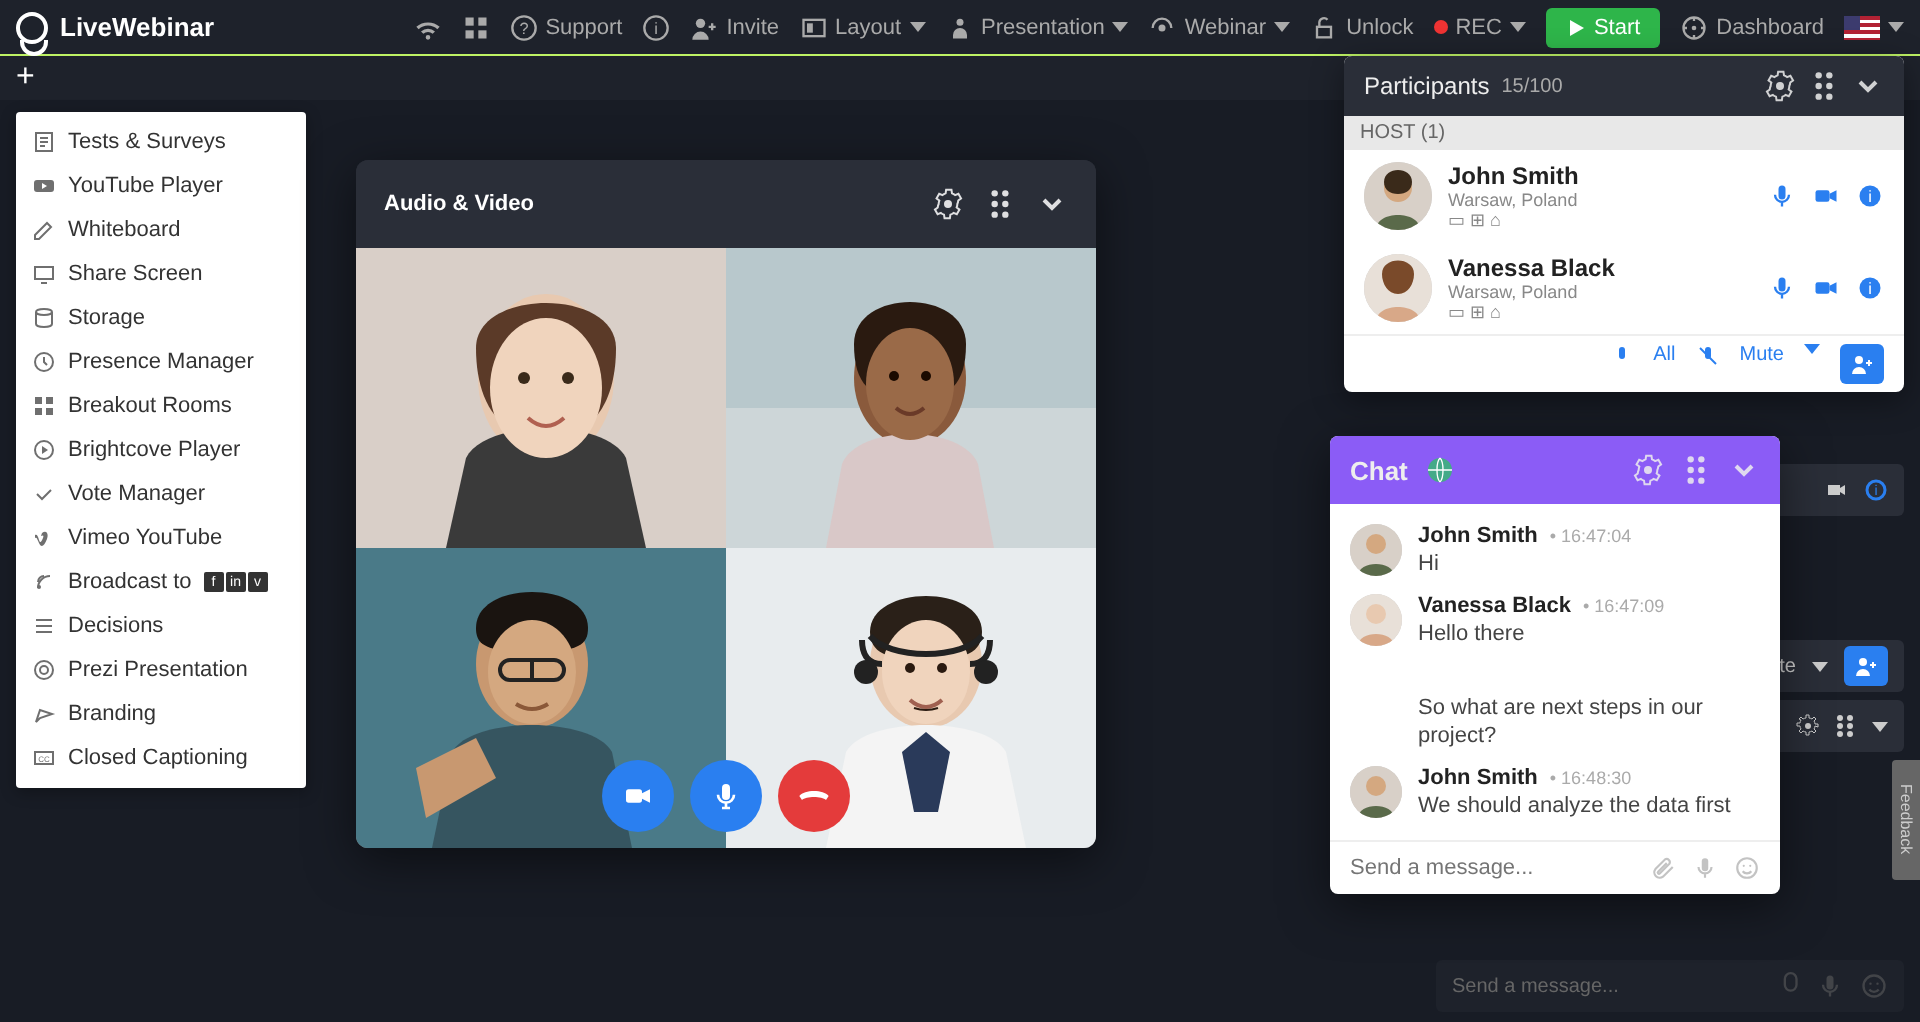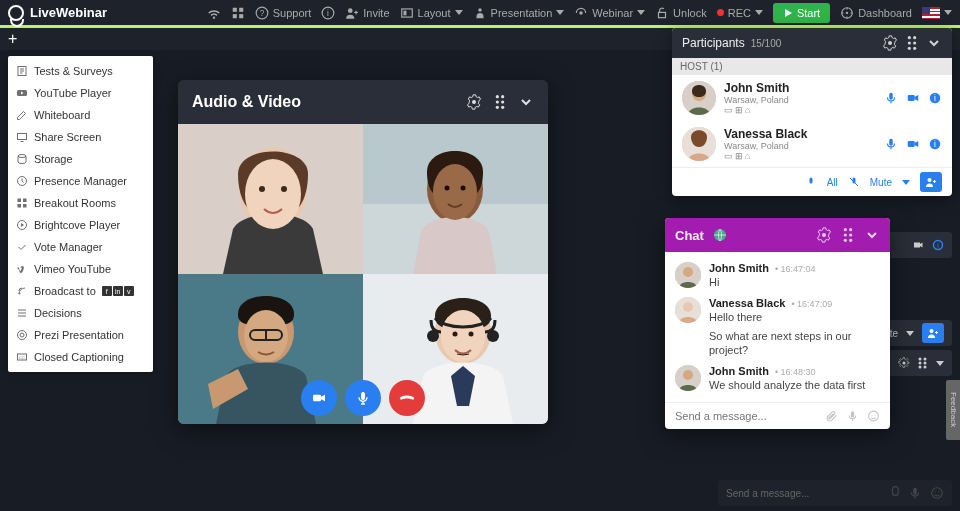--- a/index.html
+++ b/index.html
@@ -1,17 +1,17 @@
 <!DOCTYPE html>
 <html><head>
 <meta charset="utf-8">
 <style>
 *{box-sizing:border-box;margin:0;padding:0;font-family:Arial,Helvetica,sans-serif}
 body{width:960px;height:511px;background:#181c25;overflow:hidden;position:relative;color:#fff;font-size:12px}
-.topbar{height:28px;background:#1e222b;display:flex;align-items:center;padding:0 8px;gap:10px;border-bottom:3px solid #bef264}
+.topbar{height:28px;background:#1e222b;display:flex;align-items:center;padding:0 8px;gap:10px;border-bottom:1px solid #bef264}
 .brand{display:flex;align-items:center;gap:6px;font-weight:bold;font-size:13px}
 .brand-icon{width:16px;height:16px;border:2px solid #fff;border-radius:50%;position:relative}
 .brand-icon:after{content:"";position:absolute;width:10px;height:6px;border:2px solid #fff;border-top:0;border-radius:0 0 10px 10px;top:12px;left:0}
 .tb-spacer{flex:1}
 .tb-item{display:flex;align-items:center;gap:4px;color:#aaa;font-size:11px;cursor:pointer}
 .tb-ico{width:14px;height:14px;display:inline-block}
 .rec-dot{width:7px;height:7px;background:#e33;border-radius:50%;display:inline-block}
 .btn-start{background:#2eb54a;color:#fff;padding:4px 10px;border-radius:3px;display:flex;align-items:center;gap:4px;font-size:11px}
 .flag{width:18px;height:12px;background:linear-gradient(#b22234 0 15%,#fff 15% 30%,#b22234 30% 45%,#fff 45% 60%,#b22234 60% 75%,#fff 75% 90%,#b22234 90%);position:relative}
 .flag:before{content:"";position:absolute;width:8px;height:7px;background:#3c3b6e;top:0;left:0}
@@ -19,21 +19,21 @@
 .plus{font-size:16px;color:#fff;cursor:pointer}
 .main-area{position:relative;width:100%;height:461px}
 .side-menu{position:absolute;left:8px;top:6px;width:145px;background:#fff;color:#333;border-radius:2px;box-shadow:0 2px 8px rgba(0,0,0,.3);padding:4px 0;font-size:11px;max-height:400px;overflow:hidden}
 .menu-item{padding:5px 8px;display:flex;align-items:center;gap:6px;cursor:pointer}
 .mi-ico{width:12px;height:12px;opacity:.7;flex-shrink:0}
 .soc-icons{display:inline-flex;gap:1px}
 .soc-icons span{width:10px;height:10px;background:#333;color:#fff;font-size:7px;display:flex;align-items:center;justify-content:center;border-radius:1px}
 
 .av-panel{position:absolute;left:178px;top:30px;width:370px;background:#262a33;border-radius:6px;box-shadow:0 6px 24px rgba(0,0,0,.5);overflow:hidden}
 .panel-hdr{height:44px;background:#2a2e38;display:flex;align-items:center;padding:0 14px;gap:10px}
-.panel-title{font-weight:bold;font-size:16px;flex:1}
+.panel-title{font-weight:bold;font-size:11px;flex:1}
 .hdr-ico{width:16px;height:16px;cursor:pointer;opacity:.85}
 .video-grid{display:grid;grid-template-columns:1fr 1fr;grid-template-rows:150px 150px;position:relative}
 .vcell{background:#888;position:relative;overflow:hidden}
 .vcell svg{width:100%;height:100%}
 .call-ctrls{position:absolute;bottom:8px;left:50%;transform:translateX(-50%);display:flex;gap:8px}
 .ctrl-btn{width:36px;height:36px;border-radius:50%;display:flex;align-items:center;justify-content:center;cursor:pointer}
 .ctrl-cam{background:#2a7ff0}
 .ctrl-mic{background:#2a7ff0}
 .ctrl-end{background:#e43b3b}
 
@@ -43,25 +43,25 @@
 .part-hdr-spacer{flex:1}
 .host-lbl{background:#e8e8e8;padding:3px 8px;font-size:10px;color:#666}
 .part-row{display:flex;align-items:center;padding:6px 10px;gap:8px}
 .avatar{width:34px;height:34px;border-radius:50%;background:#ccc;flex-shrink:0;overflow:hidden}
 .avatar svg{width:100%;height:100%}
 .part-info{flex:1}
 .part-name{font-weight:bold;font-size:12px;color:#222}
 .part-loc{font-size:9px;color:#888}
 .part-icons{display:flex;gap:8px;color:#2a7ff0}
 .part-icons svg{width:14px;height:14px}
-.part-ftr{display:flex;justify-content:flex-end;align-items:center;padding:4px 10px;gap:10px;font-size:10px;color:#2a7ff0;border-top:1px solid #eee}
+.part-ftr{display:flex;justify-content:flex-end;padding:4px 10px;gap:10px;font-size:10px;color:#2a7ff0;border-top:1px solid #eee}
 .adduser{width:22px;height:20px;background:#2a7ff0;border-radius:3px;display:flex;align-items:center;justify-content:center;color:#fff}
 
 .chat-panel{position:absolute;right:70px;top:168px;width:225px;background:#fff;color:#333;border-radius:4px;box-shadow:0 6px 24px rgba(0,0,0,.5);overflow:hidden;z-index:10}
-.chat-hdr{height:34px;background:#a21caf;color:#eee;display:flex;align-items:center;padding:0 10px;gap:8px;font-size:13px;font-weight:bold}
+.chat-hdr{height:34px;background:#8b5cf6;color:#eee;display:flex;align-items:center;padding:0 10px;gap:8px;font-size:13px;font-weight:bold}
 .chat-body{max-height:210px;overflow:hidden;padding:6px 0}
 .msg-row{display:flex;gap:8px;padding:4px 10px}
 .msg-avatar{width:26px;height:26px;border-radius:50%;background:#ccc;flex-shrink:0;overflow:hidden}
 .msg-avatar svg{width:100%;height:100%}
 .msg-content{flex:1;font-size:11px}
 .msg-hdr{display:flex;gap:6px;align-items:baseline}
 .msg-name{font-weight:bold;color:#222}
 .msg-time{font-size:9px;color:#aaa}
 .msg-time:before{content:"• "}
 .msg-text{color:#444;margin-top:1px;line-height:1.3}
@@ -327,20 +327,26 @@
           <path d="M4 6h16M4 12h16M4 18h16" stroke="#333" stroke-width="2"></path>
         </svg>
         <span>Decisions</span>
       </div>
     <div class="menu-item">
         <svg class="mi-ico" viewBox="0 0 24 24">
           <circle cx="12" cy="12" r="9" fill="none" stroke="#333" stroke-width="2"></circle>
           <circle cx="12" cy="12" r="4" fill="none" stroke="#333" stroke-width="2"></circle>
         </svg>
         <span>Prezi Presentation</span>
+      </div>
+    <div class="menu-item">
+        <svg class="mi-ico" viewBox="0 0 24 24">
+          <path d="M4 20l4-12 12 4-12 4z" fill="none" stroke="#333" stroke-width="2"></path>
+        </svg>
+        <span>Branding</span>
       </div>
     <div class="menu-item">
         <svg class="mi-ico" viewBox="0 0 24 24">
           <rect x="3" y="6" width="18" height="12" fill="none" stroke="#333" stroke-width="2"></rect>
           <text x="12" y="16" text-anchor="middle" font-size="8" fill="#333">CC</text>
         </svg>
         <span>Closed Captioning</span>
       </div>
   </div>
 
@@ -575,21 +581,21 @@
               <rect width="26" height="26" fill="#e8e0d8"></rect>
               <circle cx="13" cy="10" r="5" fill="#e8c9b0"></circle>
               <path d="M4 26c0-8 18-8 18 0z" fill="#d8a888"></path>
             </svg></div>
         <div class="msg-content">
           <div class="msg-hdr">
               <span class="msg-name">Vanessa Black</span>
               <span class="msg-time">16:47:09</span>
             </div>
           <div class="msg-text">Hello there</div>
-          <div class="msg-text" style="margin-top:4px">So what are next steps in our project?</div>
+          <div class="msg-text" style="margin-top:22px">So what are next steps in our project?</div>
         </div>
       </div>
       <div class="msg-row">
         <div class="msg-avatar"><svg viewBox="0 0 26 26">
               <rect width="26" height="26" fill="#d8d0c8"></rect>
               <circle cx="13" cy="10" r="5" fill="#d4a880"></circle>
               <path d="M4 26c0-8 18-8 18 0z" fill="#5a6a4a"></path>
             </svg></div>
         <div class="msg-content">
           <div class="msg-hdr">

